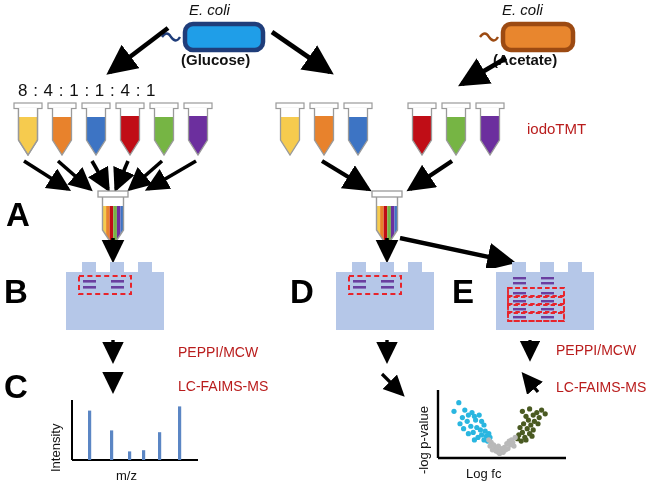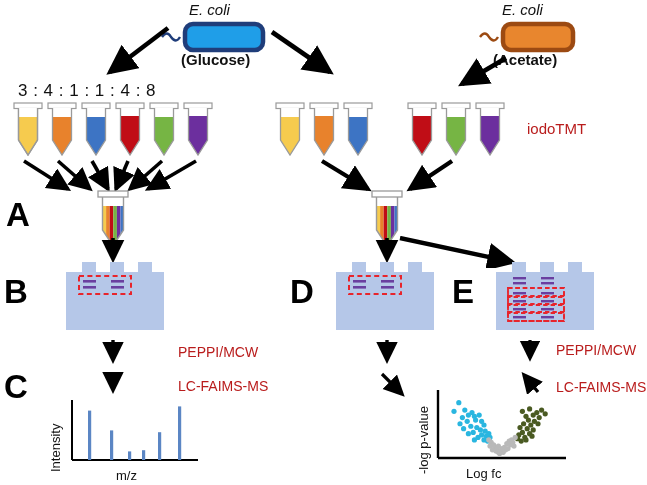--- a/index.html
+++ b/index.html
@@ -39,21 +39,21 @@
     <defs>
       <marker id="ah" markerWidth="7" markerHeight="7" refX="5.6" refY="3.2" orient="auto">
         <path d="M0,0 L6.6,3.2 L0,6.4 Z" fill="#000"></path>
       </marker>
     </defs>
     <line x1="168" y1="28" x2="110" y2="72" stroke="#000" stroke-width="4.6" marker-end="url(#ah)"></line>
     <line x1="272" y1="32" x2="330" y2="72" stroke="#000" stroke-width="4.6" marker-end="url(#ah)"></line>
     <line x1="506" y1="58" x2="462" y2="84" stroke="#000" stroke-width="4.6" marker-end="url(#ah)"></line>
   </svg>
 
-  <div class="txt ratio" style="left:18px;top:82px;letter-spacing:0.5px;">3 : 4 : 1 : 1 : 4 : 8</div>
+  <div class="txt ratio" style="left:18px;top:82px;letter-spacing:0.5px;">8 : 4 : 1 : 1 : 4 : 1</div>
 
   <svg class="abs" style="left:10px;top:102px;" width="210" height="62">
     <g>
       <rect x="4" y="1" width="28" height="5.5" fill="#fff" stroke="#9a9a9a" stroke-width="1.2"></rect>
       <path d="M8.5,6 L8.5,38 L18,53 L27.5,38 L27.5,6" fill="#f6cb4e" stroke="none"></path>
       <path d="M8.5,6 L8.5,38 L18,53 L27.5,38 L27.5,6" fill="none" stroke="#9a9a9a" stroke-width="1.3"></path>
       <rect x="8.5" y="6" width="19" height="9" fill="#fff" stroke="none"></rect>
       <path d="M8.5,6 L8.5,38 L18,53 L27.5,38 L27.5,6" fill="none" stroke="#9a9a9a" stroke-width="1.3"></path>
     </g>
     <g>

